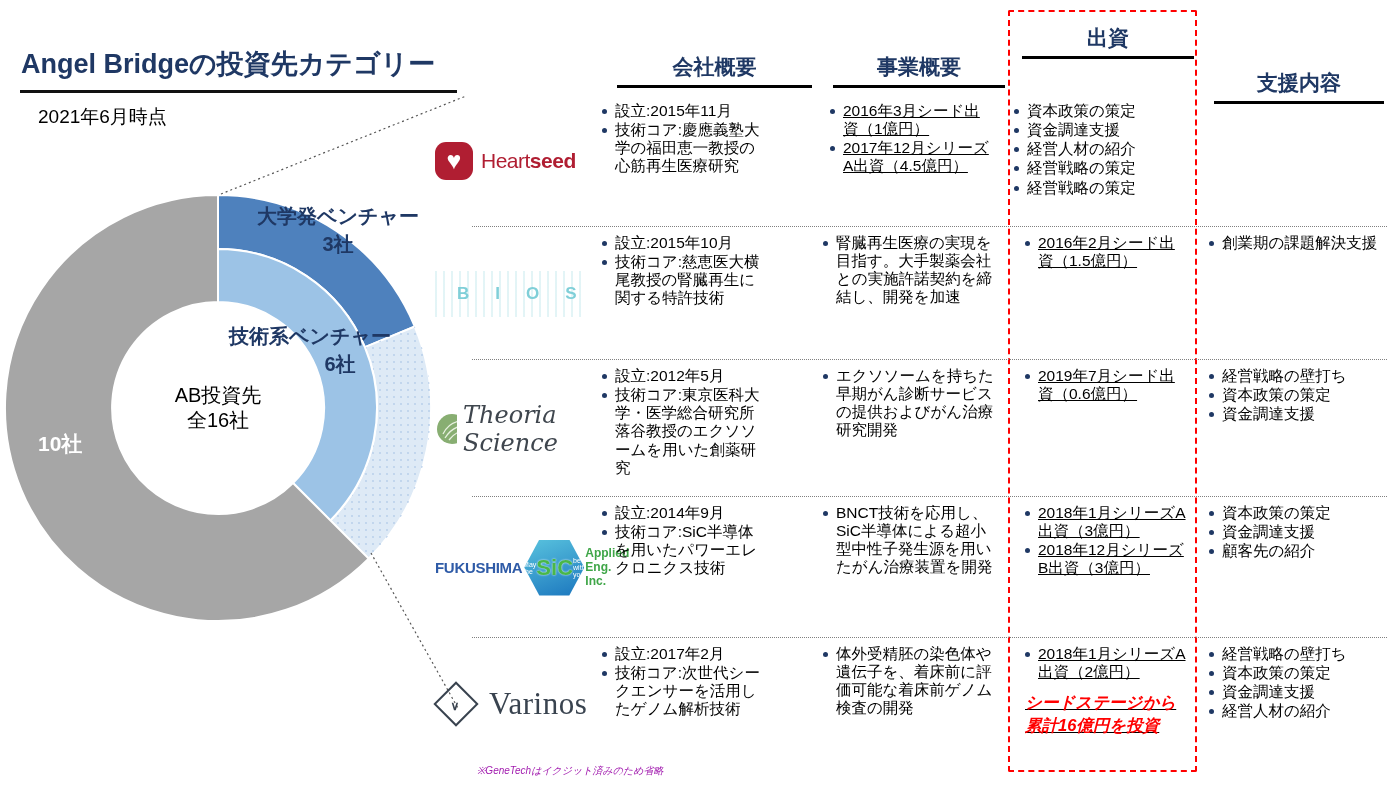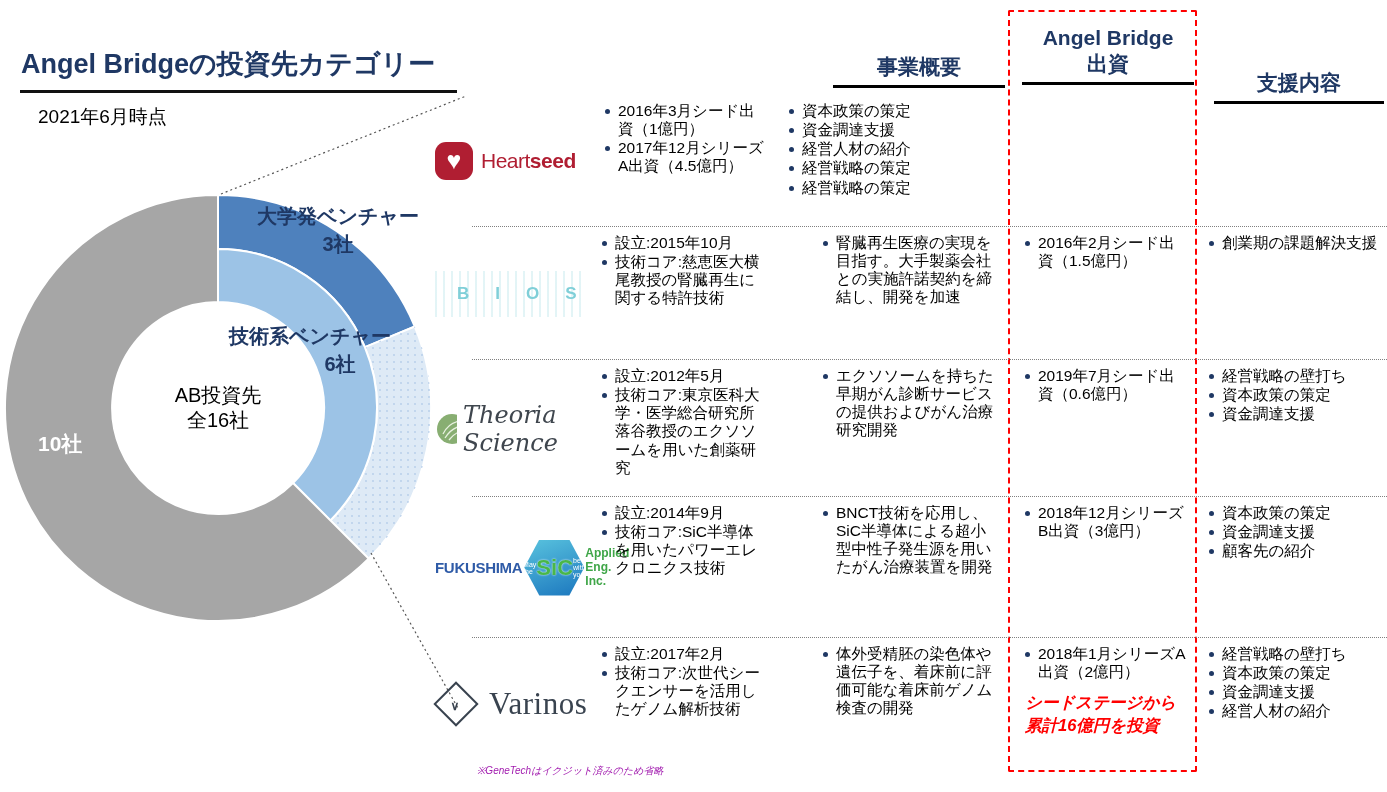--- a/index.html
+++ b/index.html
@@ -34,21 +34,21 @@
   .hdr-support{left:1214px;top:70px;width:170px;}
 
   
   .table{position:absolute;left:430px;top:95px;width:957px;}
   .trow{display:flex;position:relative;}
   .sep{position:absolute;left:42px;right:0;bottom:0;border-bottom:1px dotted #808080;}
   .cell{box-sizing:border-box;}
   .logo-cell{width:160px;display:flex;align-items:center;padding-left:5px;}
   .c-company{width:225px;padding:7px 50px 0 12px;}
   .c-business{width:195px;padding:7px 14px 0 8px;}
-  .c-invest{width:197px;padding:7px 18px 0 15px;}
+  .c-invest{width:197px;padding:7px 18px 0 15px;text-decoration:underline;}
   .c-support{width:180px;padding:7px 6px 0 2px;}
   .bi{display:flex;gap:8px;margin-bottom:1px;}
   .dot{flex:none;width:5px;height:5px;border-radius:50%;background:#1F3864;margin-top:7px;}
   .bt{font-size:15.5px;line-height:1.17;color:#000;}
   .invest-note{margin-top:10px;font-size:16.5px;font-weight:bold;font-style:italic;
                color:#FF0000;line-height:1.35;}
   .footnote{position:absolute;left:477px;top:763px;font-size:10px;font-style:italic;
             color:#a21caf;font-weight:500;}
 
   
@@ -120,38 +120,48 @@
     <div class="l2">6社</div>
   </div>
   <div class="lbl-center">
     <div>AB投資先</div>
     <div>全16社</div>
   </div>
   <div class="lbl-gray">10社</div>
 
   <div class="red-box"></div>
 
+  <div class="hdr hdr-company">会社概要</div>
   <div class="hdr hdr-business">事業概要</div>
   <div class="hdr hdr-invest">
-    <div>Angel Bridge</div>
     <div>出資</div>
   </div>
   <div class="hdr hdr-support">支援内容</div>
 
   <div class="table">
 
     <div class="trow" style="height:132px">
       <div class="cell logo-cell">
         <div class="logo-heartseed">
           <span class="hs-icon">
               <span class="hs-heart">♥</span>
             </span>
           <span class="hs-text"><span class="hs-t1">Heart</span><span class="hs-t2">seed</span></span>
         </div>
       </div>
+      <div class="cell c-company">
+          <div class="bi">
+            <span class="dot"></span>
+            <span class="bt">設立:2015年11月</span>
+          </div>
+          <div class="bi">
+            <span class="dot"></span>
+            <span class="bt">技術コア:慶應義塾大学の福田恵一教授の心筋再生医療研究</span>
+          </div>
+        </div>
       <div class="cell c-invest">
           <div class="bi">
             <span class="dot"></span>
             <span class="bt">2016年3月シード出資（1億円）</span>
           </div>
           <div class="bi">
             <span class="dot"></span>
             <span class="bt">2017年12月シリーズA出資（4.5億円）</span>
           </div>
         </div>
@@ -290,20 +300,24 @@
         </div>
       <div class="cell c-business">
           <div class="bi">
             <span class="dot"></span>
             <span class="bt">BNCT技術を応用し、SiC半導体による超小型中性子発生源を用いたがん治療装置を開発</span>
           </div>
         </div>
       <div class="cell c-invest">
           <div class="bi">
             <span class="dot"></span>
+            <span class="bt">2018年1月シリーズA出資（3億円）</span>
+          </div>
+          <div class="bi">
+            <span class="dot"></span>
             <span class="bt">2018年12月シリーズB出資（3億円）</span>
           </div>
         </div>
       <div class="cell c-support">
           <div class="bi">
             <span class="dot"></span>
             <span class="bt">資本政策の策定</span>
           </div>
           <div class="bi">
             <span class="dot"></span>

